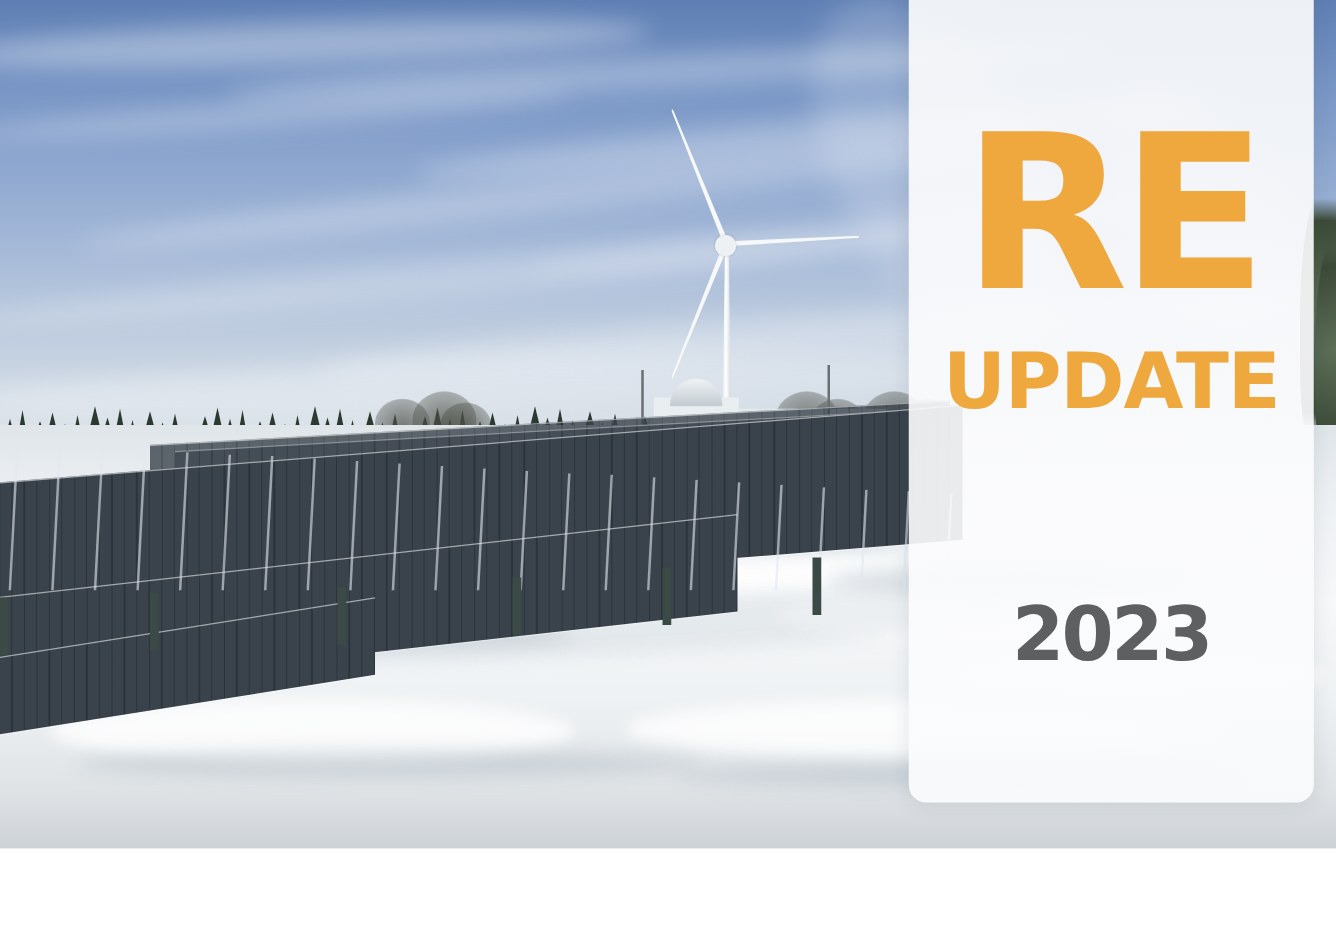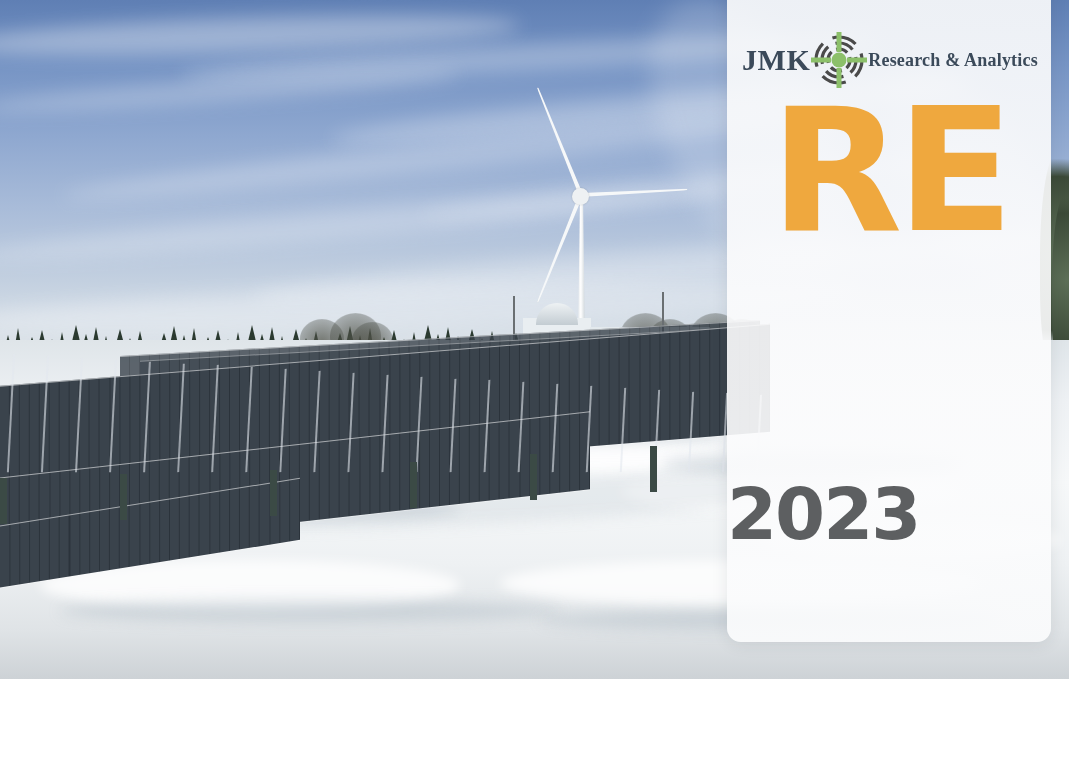--- a/index.html
+++ b/index.html
@@ -95,22 +95,22 @@
 
   .re-text{ position:absolute; left:0; top:114px; width:324px; text-align:center;
             font-size:172px; line-height:.82; font-weight:900; letter-spacing:-6px;
             color:#efa83e; font-family:"DejaVu Sans", sans-serif; }
   .update-text{ position:absolute; left:0; top:288px; width:324px; text-align:center;
             font-size:62px; line-height:1; font-weight:900; letter-spacing:-1px;
             color:#efa83e; font-family:"DejaVu Sans", sans-serif; }
   .q3-text{ position:absolute; left:0; top:338px; width:324px; text-align:center;
             font-size:160px; line-height:1; font-weight:900; letter-spacing:-4px;
             color:#5d5f61; font-family:"DejaVu Sans", sans-serif; }
-  .year-text{ position:absolute; left:0; top:492px; width:324px; text-align:left;
-            font-size:72px; line-height:1; font-weight:900; letter-spacing:-2px;
+  .year-text{ position:absolute; left:0; top:492px; width:324px; text-align:center;
+            font-size:60px; line-height:1; font-weight:900; letter-spacing:-2px;
             color:#5d5f61; font-family:"DejaVu Sans", sans-serif; }
 
   
   #sponsors{ position:absolute; left:0; top:679px; width:1069px; height:78px; background:#ffffff; }
 </style>
 </head>
 <body>
 
 <div id="page">
 
@@ -280,42 +280,23 @@
         <div class="leg" style="left:150px;top:146px;height:46px;"></div>
         <div class="leg" style="left:300px;top:142px;height:46px;"></div>
         <div class="leg" style="left:440px;top:134px;height:46px;"></div>
         <div class="leg" style="left:560px;top:126px;height:46px;"></div>
         <div class="leg" style="left:680px;top:118px;height:46px;"></div>
       </div>
   </div>
 
   <div id="card">
 
-    <div class="logo-row">
-      <span class="jmk-word">JMK</span>
-      <span class="logo-mark">
-        <svg width="58" height="58" viewBox="0 0 58 58">
-          <g fill="none" stroke="#4a4a4a" stroke-width="3.2" stroke-linecap="butt">
-            <circle cx="29" cy="29" r="11" stroke-dasharray="12 5.2" stroke-dashoffset="3"></circle>
-            <circle cx="29" cy="29" r="17" stroke-dasharray="19 8" stroke-dashoffset="5"></circle>
-            <circle cx="29" cy="29" r="23" stroke-dasharray="25 11" stroke-dashoffset="7"></circle>
-          </g>
-          <g stroke="#8cc06a" stroke-width="5" stroke-linecap="butt">
-            <line x1="29" y1="1" x2="29" y2="21"></line>
-            <line x1="29" y1="37" x2="29" y2="57"></line>
-            <line x1="1" y1="29" x2="21" y2="29"></line>
-            <line x1="37" y1="29" x2="57" y2="29"></line>
-          </g>
-          <circle cx="29" cy="29" r="7.5" fill="#8cc06a"></circle>
-        </svg>
-      </span>
-      <span class="ra-word">Research &amp; Analytics</span>
-    </div>
 
     <div class="re-text">RE</div>
+    <div class="update-text">UPDATE</div>
     <div class="year-text">2023</div>
   </div>
 
   <div id="sponsors">
 
     
 
     
 
     

